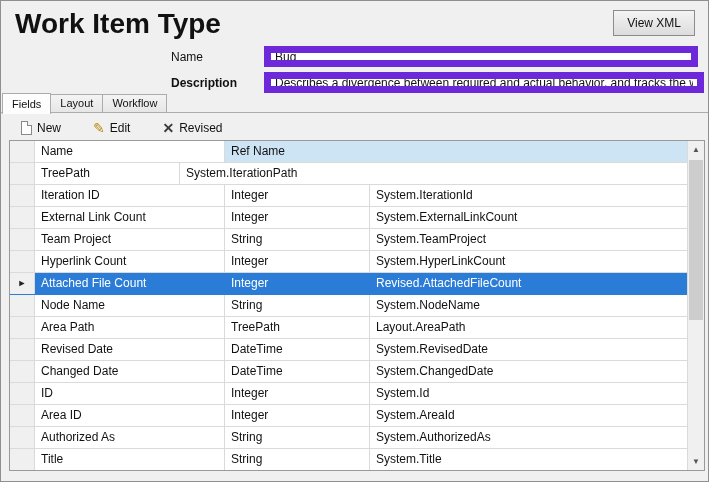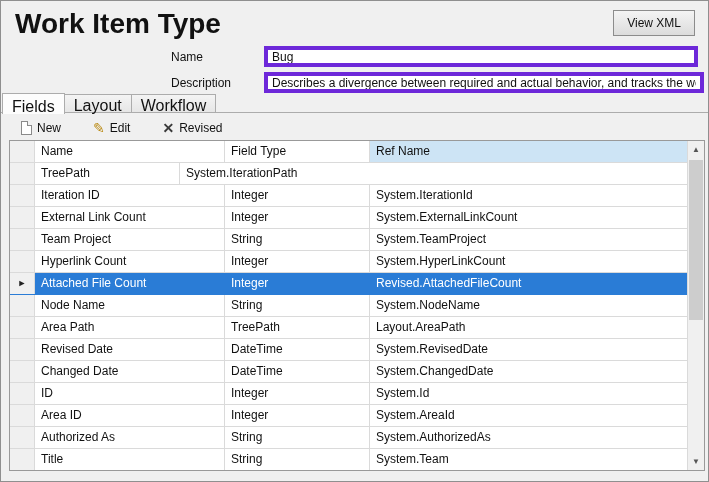--- a/index.html
+++ b/index.html
@@ -11,29 +11,29 @@
   .window{position:relative;width:709px;height:482px;background:#f0f0f0;border:1px solid #8f8f8f;}
 
   
   .page-title{position:absolute;left:14px;top:7px;font-size:28px;font-weight:bold;color:#111;}
   .btn-viewxml{position:absolute;right:13px;top:9px;height:26px;padding:0 13px;font-size:12px;
     background:linear-gradient(#f4f4f4,#dcdcdc);border:1px solid #8c8c8c;color:#111;cursor:default;}
 
   
   .form-label{position:absolute;left:170px;font-size:12px;color:#111;}
   .lbl-name{top:49px;}
-  .lbl-desc{top:75px;}
-  .tb{position:absolute;left:263px;height:21px;border:4px solid #6d28d9;background:#fff;
+  .lbl-desc{top:75px;font-weight:bold;}
+  .tb{position:absolute;left:263px;height:21px;border:7px solid #6d28d9;background:#fff;
       font-size:12px;padding:0 4px;color:#111;}
   .tb-name{top:45px;width:434px;}
   .tb-desc{top:71px;width:440px;white-space:nowrap;overflow:hidden;}
 
   
   .tabs{position:absolute;left:1px;top:92px;display:flex;align-items:flex-end;z-index:3;}
-  .tab{height:19px;padding:2px 9px 0;font-size:16px;color:#111;
+  .tab{height:19px;padding:2px 9px 0;font-size:11px;color:#111;
        background:linear-gradient(#f4f4f4,#e6e6e6);border:1px solid #acacac;border-left:none;cursor:default;}
   .tab:first-child{border-left:1px solid #acacac;}
   .tab.active{height:21px;background:#fdfdfd;border:1px solid #acacac;border-bottom:none;
        position:relative;z-index:4;margin-bottom:-1px;padding-top:4px;}
 
   
   .tabpanel{position:absolute;left:0;top:111px;width:707px;height:369px;background:#f0f0f0;
        border-top:1px solid #acacac;}
 
   
@@ -107,21 +107,20 @@
       <span class="icon-delx">✕</span>
       <span>Revised</span>
     </button>
   </div>
 
   <div class="grid">
     <div class="grid-inner">
       <div class="grow header">
         <div class="gcell c-marker"></div>
         <div class="gcell c-name">Name</div>
-        <div class="gcell c-type">Field Type</div>
         <div class="gcell c-ref">Ref Name</div>
       </div>
       <div>
           <div class="grow">
     <div class="gcell c-marker"></div>
     <div class="gcell c-type">TreePath</div>
     <div class="gcell c-ref">System.IterationPath</div>
   </div>
           <div class="grow">
     <div class="gcell c-marker"></div>
@@ -192,21 +191,21 @@
           <div class="grow">
     <div class="gcell c-marker"></div>
     <div class="gcell c-name">Authorized As</div>
     <div class="gcell c-type">String</div>
     <div class="gcell c-ref">System.AuthorizedAs</div>
   </div>
           <div class="grow">
     <div class="gcell c-marker"></div>
     <div class="gcell c-name">Title</div>
     <div class="gcell c-type">String</div>
-    <div class="gcell c-ref">System.Team</div>
+    <div class="gcell c-ref">System.Title</div>
   </div>
         </div>
     </div>
     <div class="vscroll">
       <div class="sb-btn sb-up">▲</div>
       <div class="sb-thumb"></div>
       <div class="sb-btn sb-down">▼</div>
     </div>
   </div>
 

